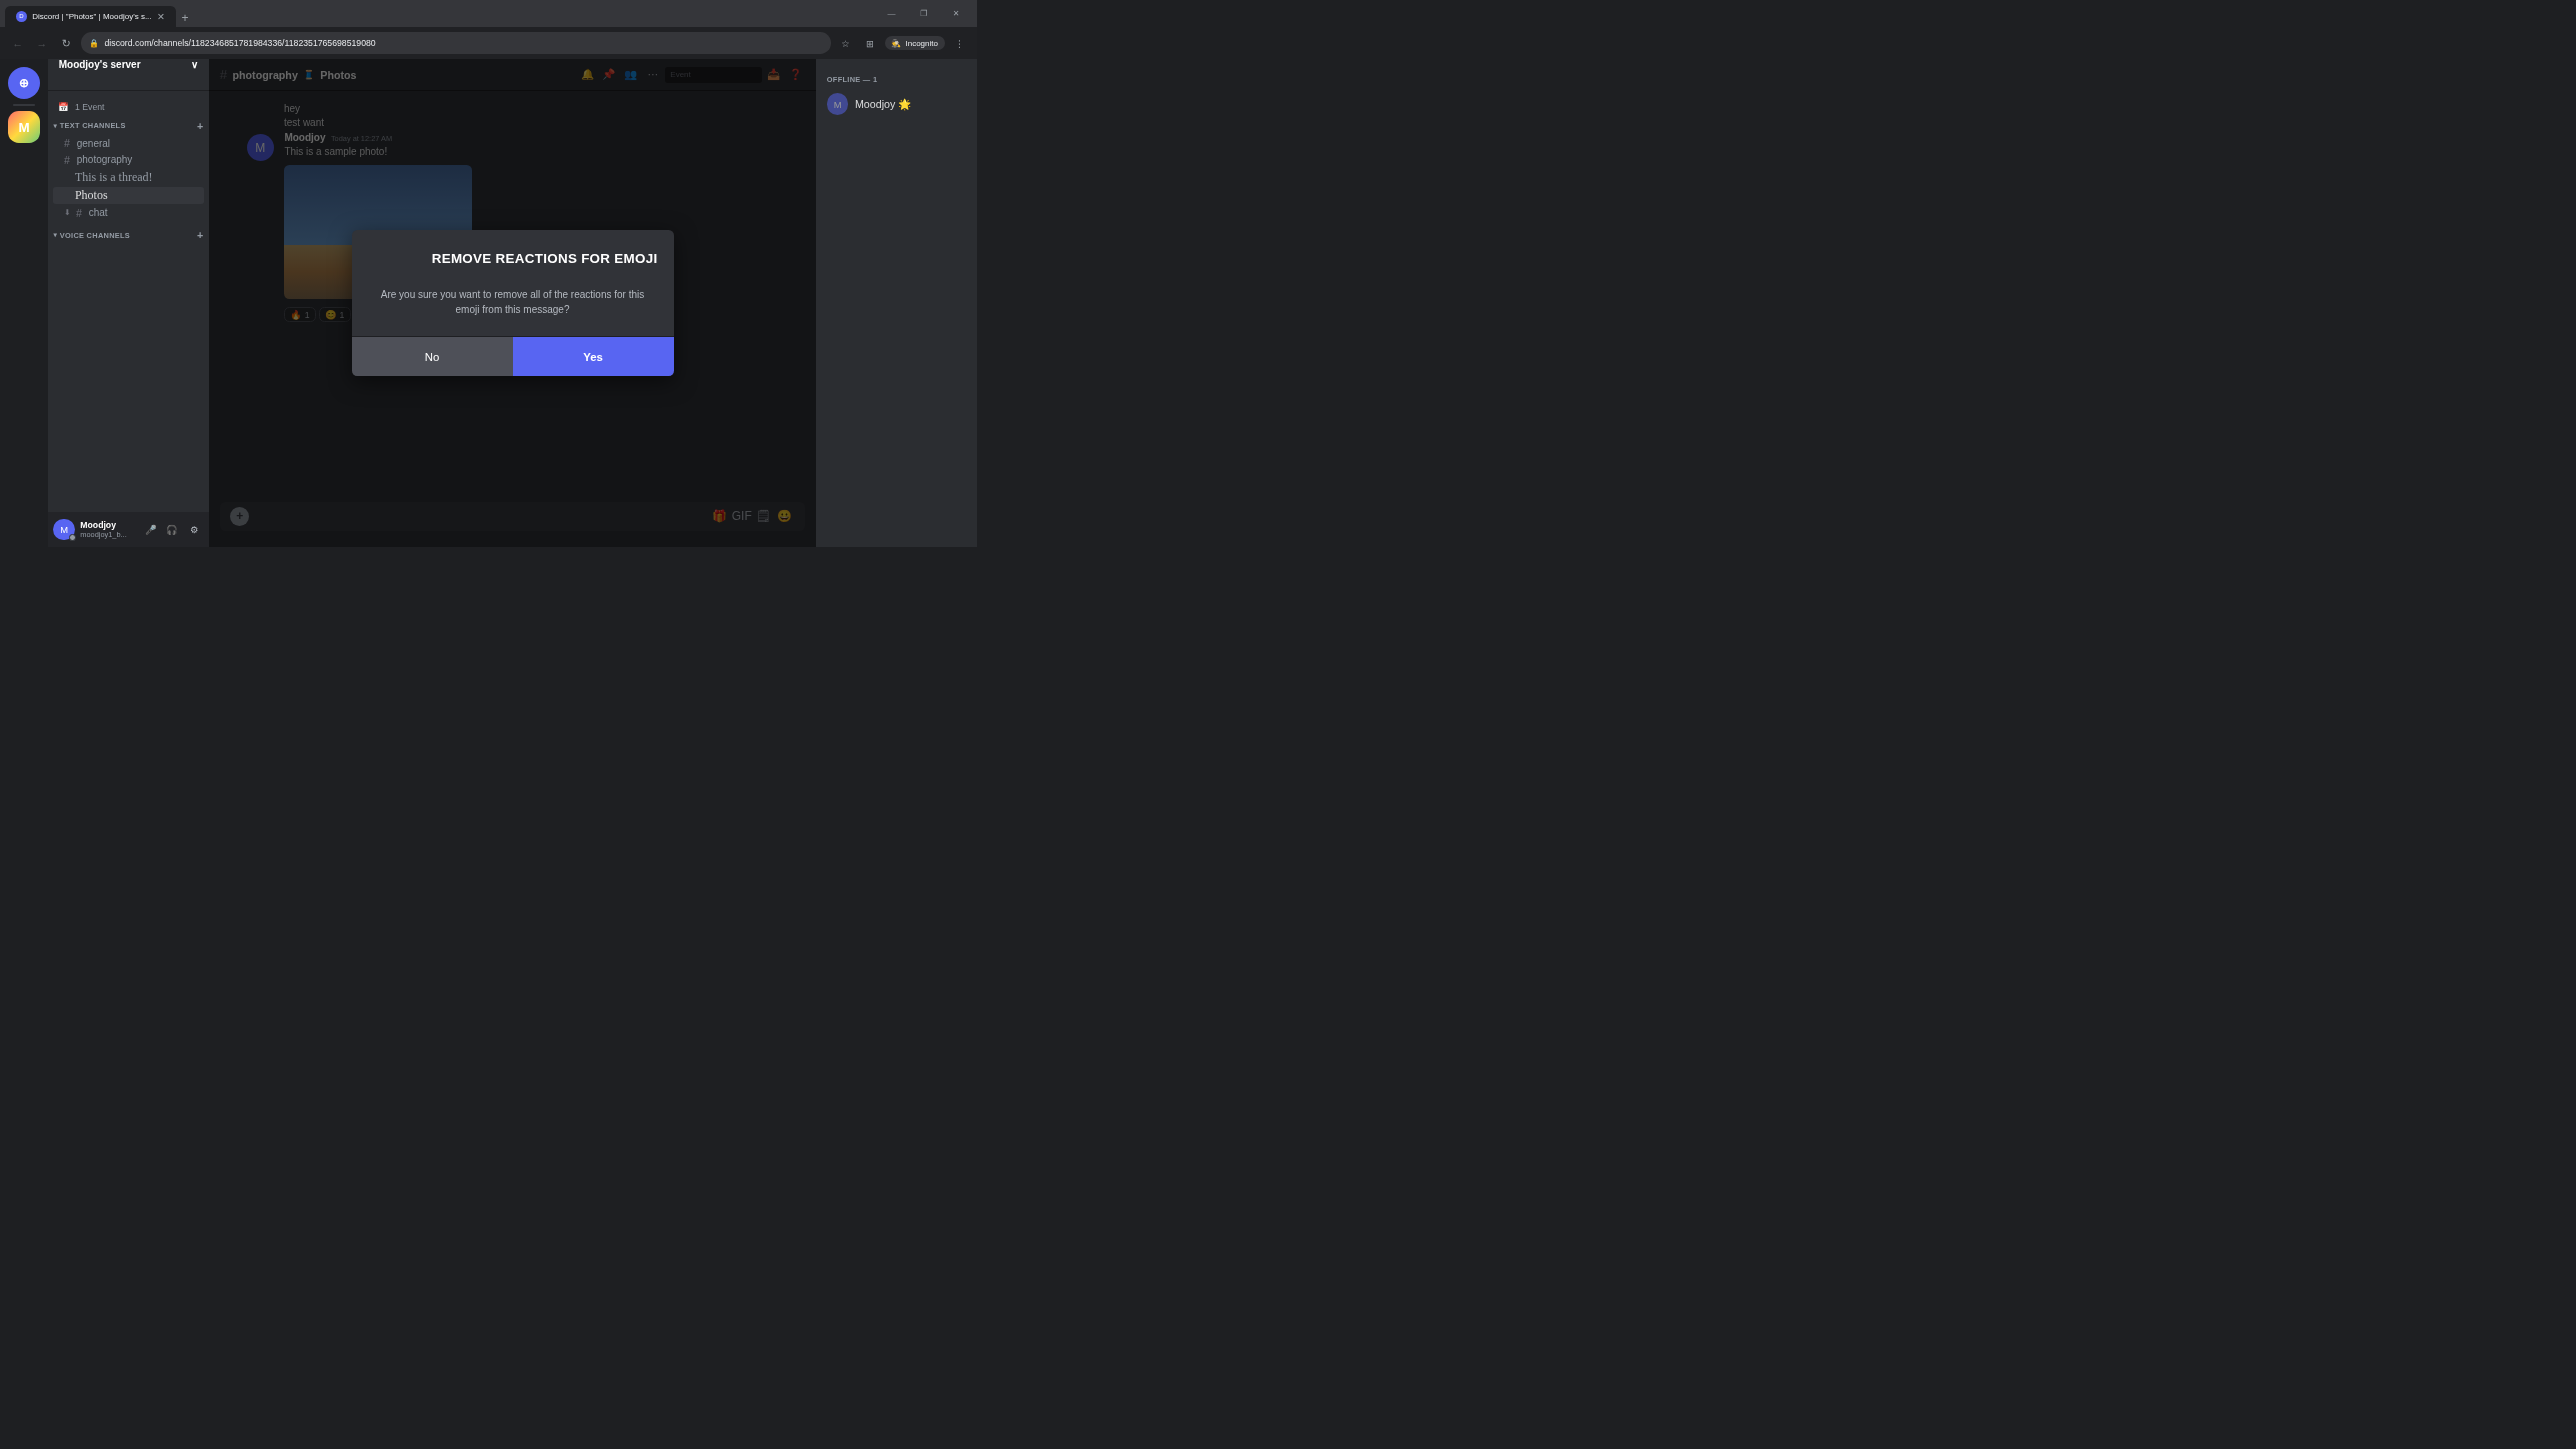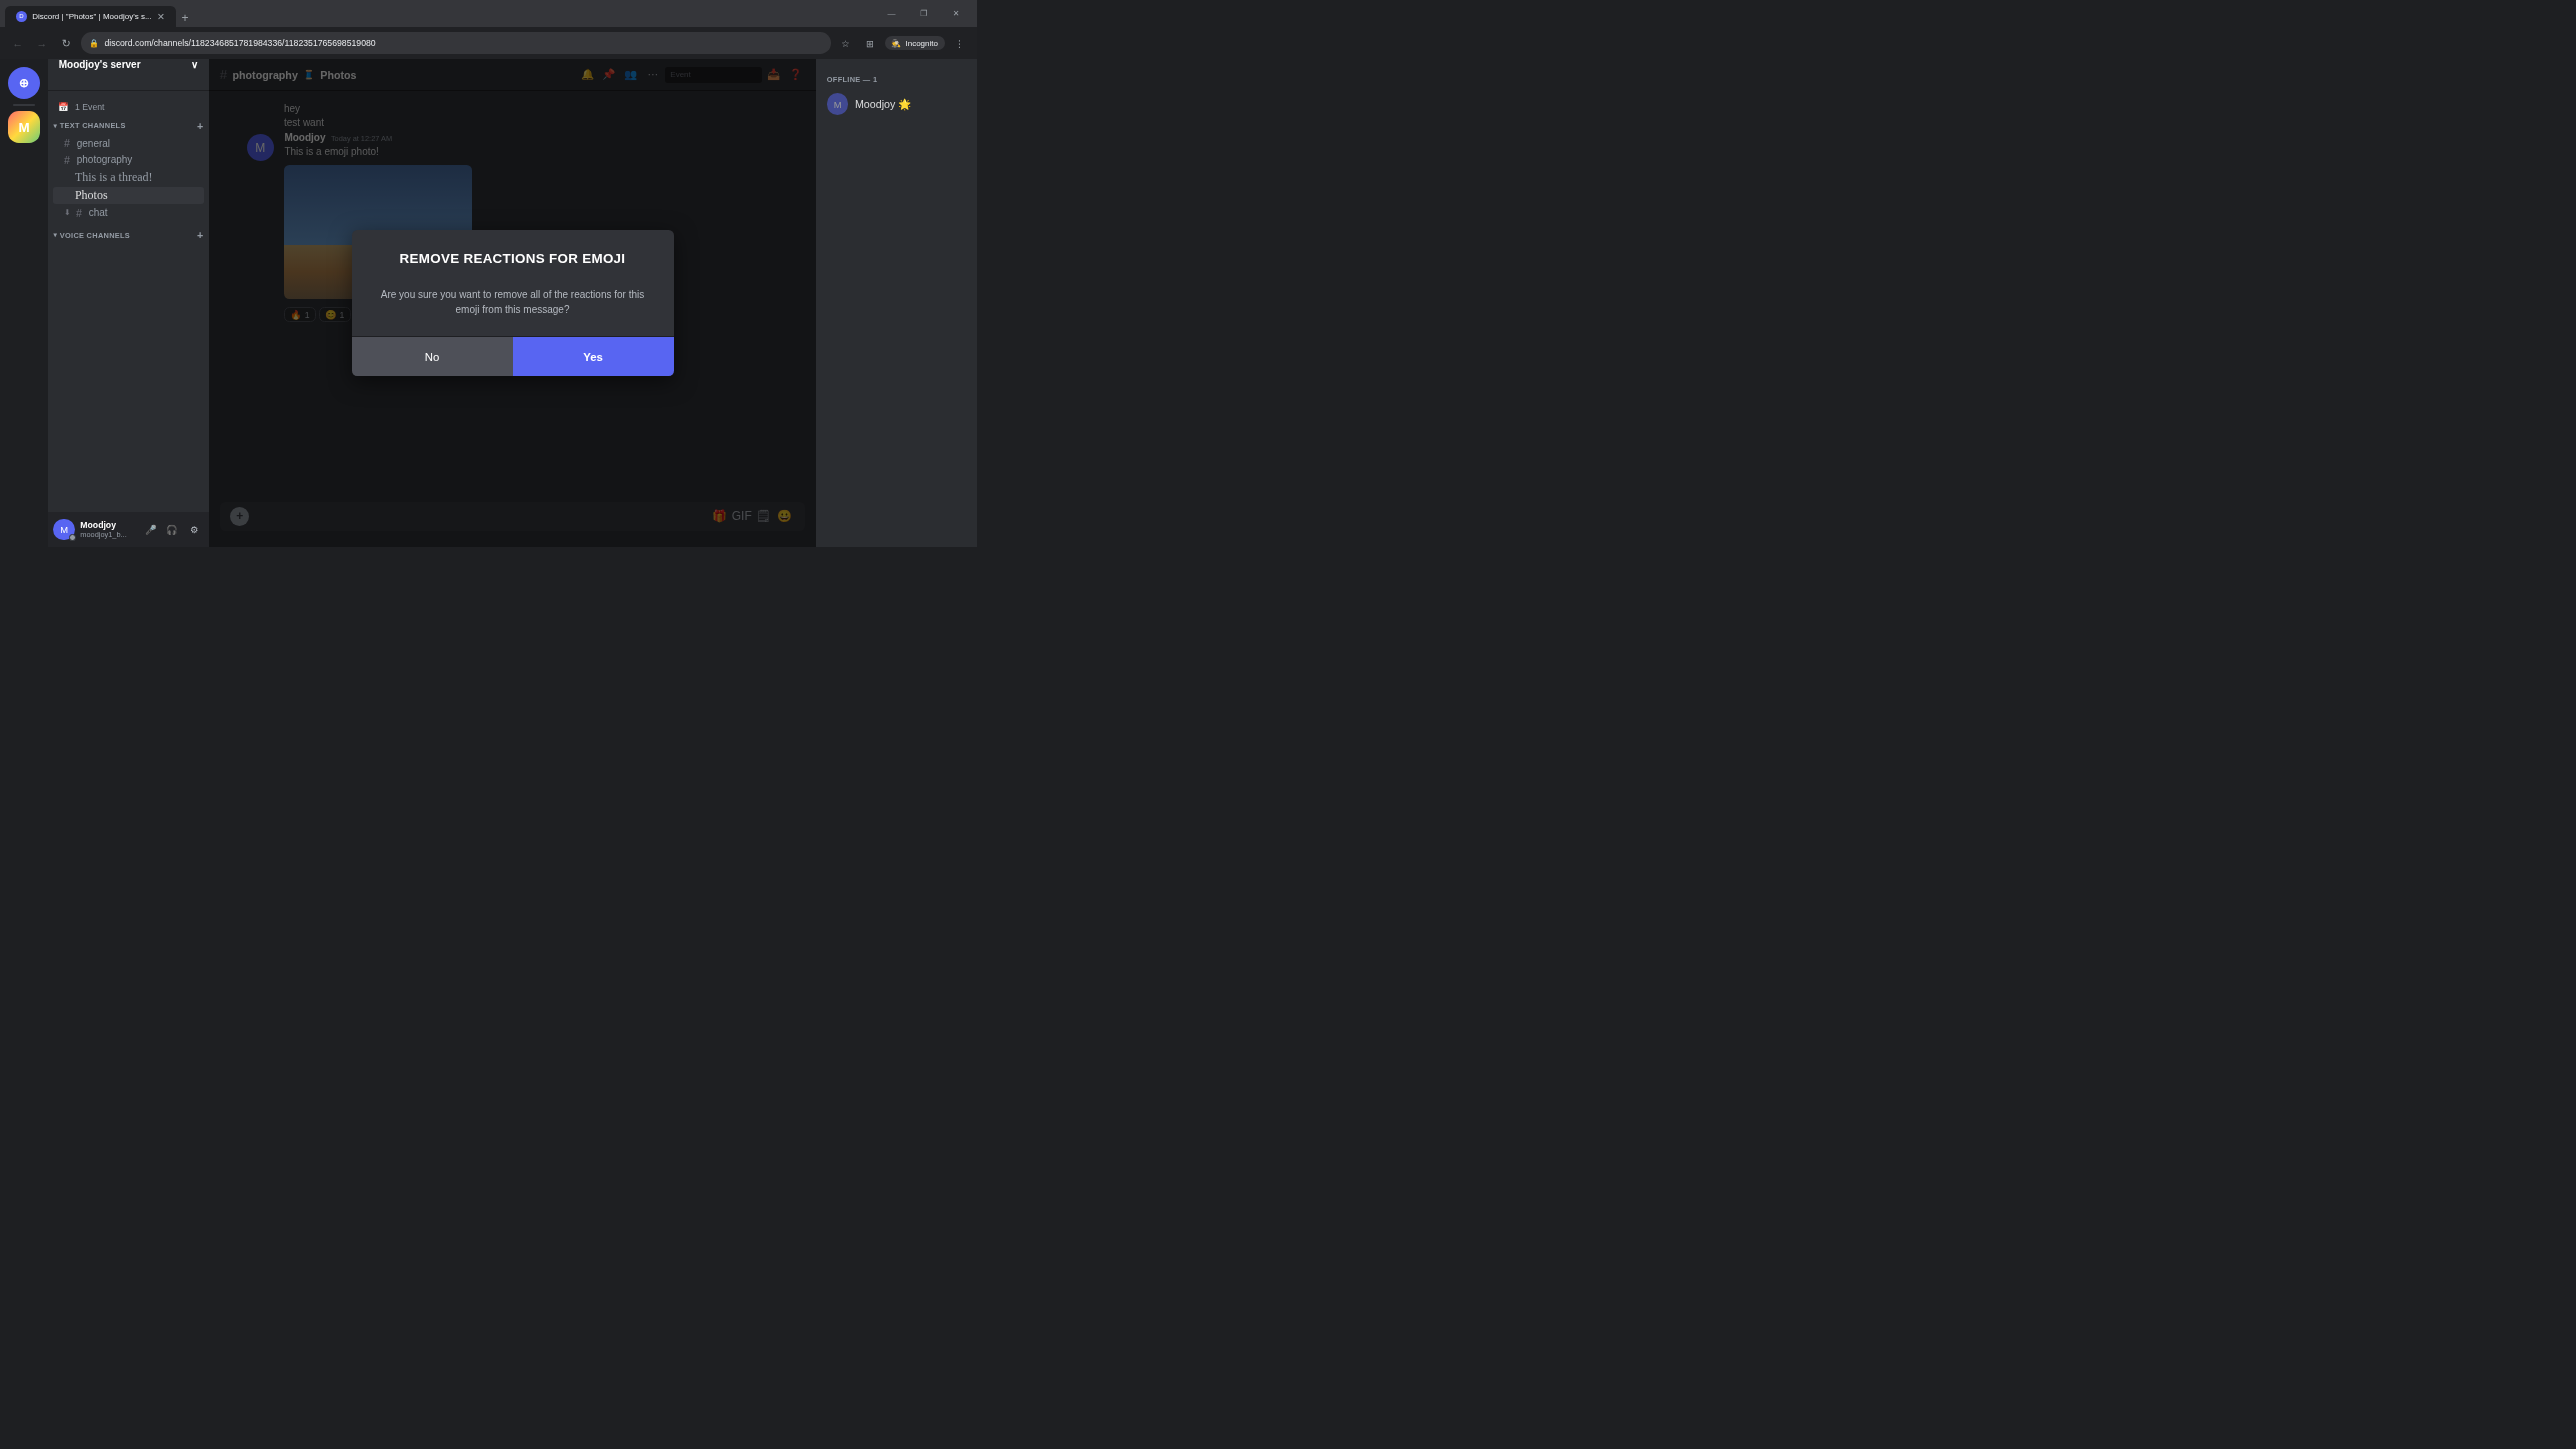--- a/index.html
+++ b/index.html
@@ -458,21 +458,21 @@
       overflow: hidden;
       box-shadow: 0 5.4px 21.5px rgba(0,0,0,0.5);
     }
     .modal-body {
       padding: 21.5px 16px 0;
     }
     .modal-title {
       font-size: 13.4px;
       font-weight: 700;
       color: #fff;
-      text-align: center;
+      text-align: right;
       margin-bottom: 21px;
       text-transform: uppercase;
       letter-spacing: 0.3px;
     }
     .modal-text {
       font-size: 10px;
       color: #b5bac1;
       text-align: center;
       line-height: 1.5;
       margin-bottom: 19px;
@@ -651,21 +651,21 @@
         <span>test want</span>
       </div>
 
       <div class="message-group">
         <div class="message-avatar">M</div>
         <div class="message-content">
           <div class="message-header">
             <span class="message-author">Moodjoy</span>
             <span class="message-timestamp">Today at 12:27 AM</span>
           </div>
-          <div class="message-text">This is a emoji photo!</div>
+          <div class="message-text">This is a sample photo!</div>
 
           <div class="message-image">
             <div class="image-placeholder-top"></div>
             <div class="image-placeholder-bottom"></div>
           </div>
         </div>
       </div>
 
       <div class="reactions">
         <div class="reaction">

